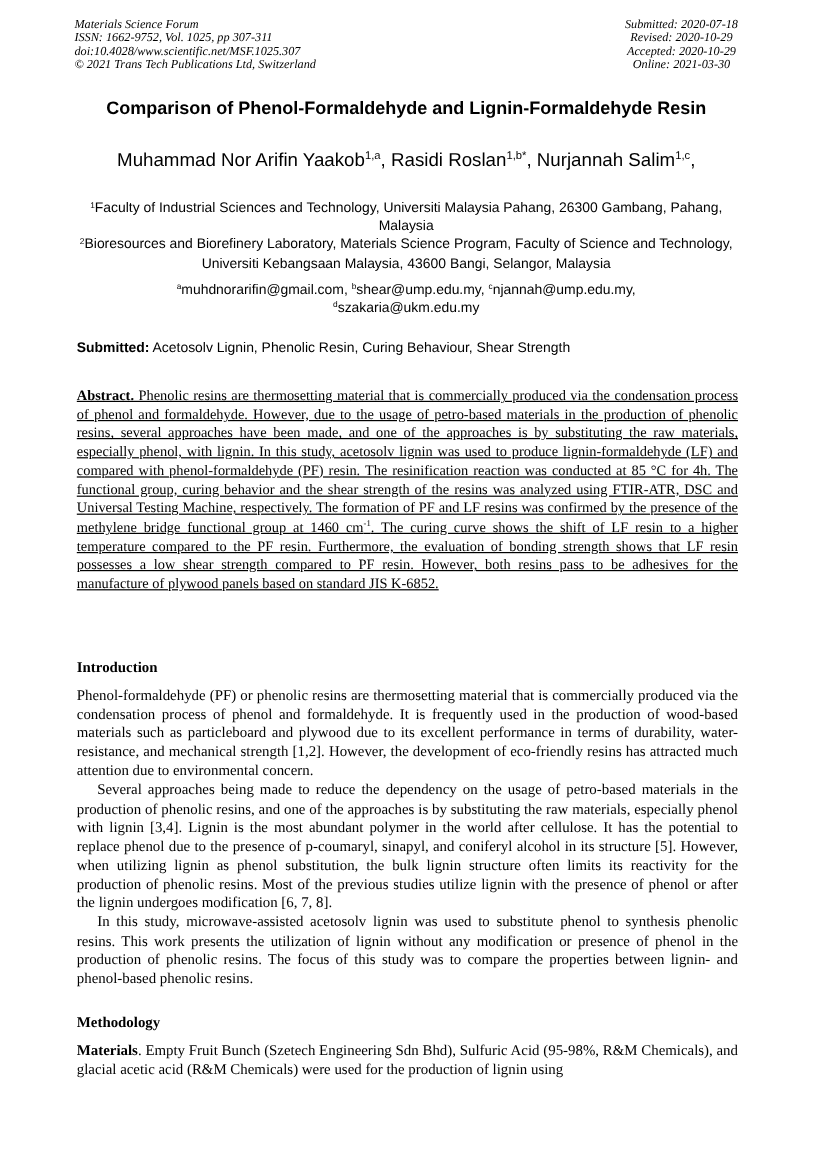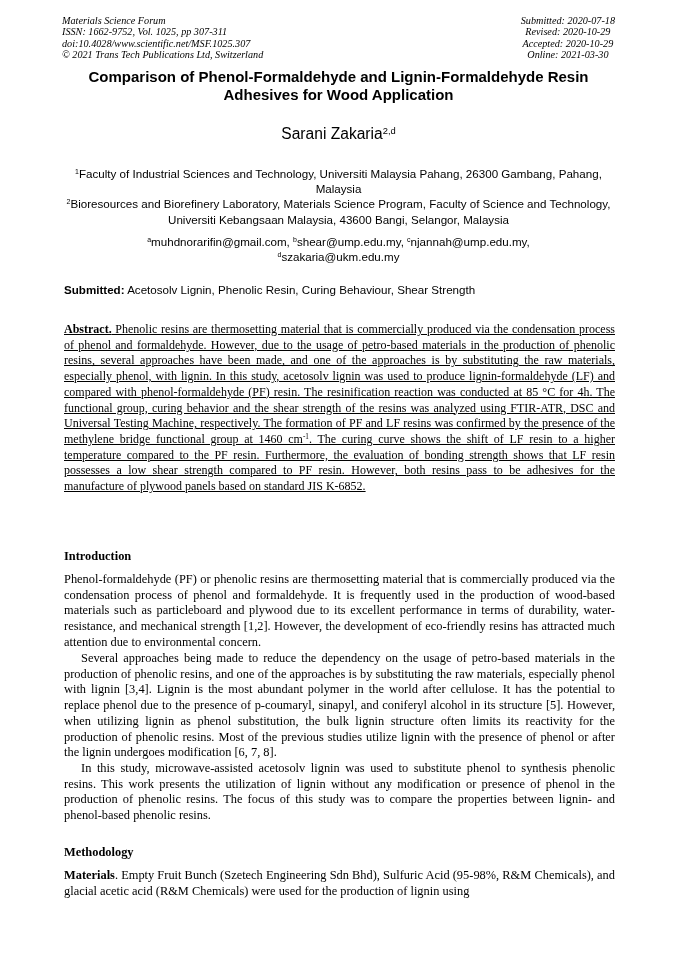--- a/index.html
+++ b/index.html
@@ -6,21 +6,21 @@
   body { width: 678px; height: 959px; position: relative; overflow: hidden; color: #000; }
   .page { position: absolute; left: 62px; top: 0; width: 553px; }
   .serif { font-family: "Liberation Serif", "DejaVu Serif", serif; }
   .sans { font-family: "Liberation Sans", "DejaVu Sans", sans-serif; }
 
   .header { position: absolute; top: 15px; left: 0; width: 553px; font-size: 10.2px; line-height: 11.3px; font-style: italic; }
   .header-left { position: absolute; left: 0; top: 0; }
   .header-right { position: absolute; right: 0; top: 0; text-align: center; }
   .header div div { white-space: nowrap; }
 
-  .title { position: absolute; top: 68px; left: 0; width: 553px; text-align: center; font-weight: bold; font-size: 15px; line-height: 18px; }
+  .title { position: absolute; top: 82px; left: 0; width: 553px; text-align: center; font-weight: bold; font-size: 15px; line-height: 18px; }
   .authors { position: absolute; top: 124px; left: 0; width: 553px; text-align: center; font-size: 15.6px; line-height: 19px; }
   .authors sup, .affil sup, .emails sup { font-size: 0.6em; vertical-align: 0.55em; line-height: 0; }
   .affil { position: absolute; top: 166px; left: 0; width: 553px; text-align: center; font-size: 11.6px; line-height: 15.2px; }
   .emails { position: absolute; top: 234px; left: 0; width: 553px; text-align: center; font-size: 11.6px; line-height: 15.2px; }
   .keywords { position: absolute; top: 282px; left: 2px; width: 553px; font-size: 11.6px; line-height: 15px; }
   .keywords b { font-weight: bold; }
 
   .abstract { position: absolute; top: 322px; left: 2px; width: 551px; font-size: 12px; line-height: 15.7px; text-align: justify; text-decoration: underline; }
   .abstract b { font-weight: bold; }
   .abstract sup { font-size: 0.6em; vertical-align: 0.6em; line-height: 0; }
@@ -44,26 +44,25 @@
     <div class="header-right">
       <div>Submitted: 2020-07-18</div>
       <div>Revised: 2020-10-29</div>
       <div>Accepted: 2020-10-29</div>
       <div>Online: 2021-03-30</div>
     </div>
   </div>
 
   <div class="title sans">
     <div>Comparison of Phenol-Formaldehyde and Lignin-Formaldehyde Resin</div>
-    <div>Adhesives for Wood Application</div>
   </div>
 
   <div class="authors sans">
     <div>
-      <span>Sarani Zakaria</span><sup>2,d</sup>
+      <span>Muhammad Nor Arifin Yaakob</span><sup>1,a</sup><span>, </span><span>Rasidi Roslan</span><sup>1,b*</sup><span>, </span><span>Nurjannah Salim</span><sup>1,c</sup><span>,</span>
     </div>
   </div>
 
   <div class="affil sans">
     <div style="padding:0 4px;"><sup>1</sup><span>Faculty of Industrial Sciences and Technology, Universiti Malaysia Pahang, 26300 Gambang, Pahang, Malaysia</span></div>
     <div style="padding:0 4px;"><sup>2</sup><span>Bioresources and Biorefinery Laboratory, Materials Science Program, Faculty of Science and Technology, Universiti Kebangsaan Malaysia, 43600 Bangi, Selangor, Malaysia</span></div>
   </div>
 
   <div class="emails sans">
     <div>

